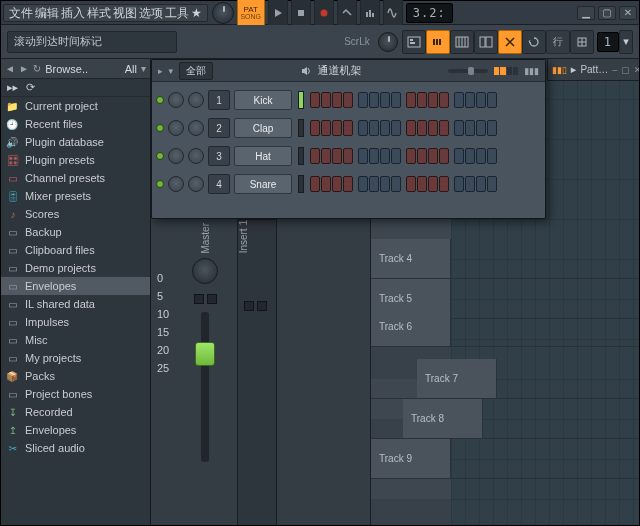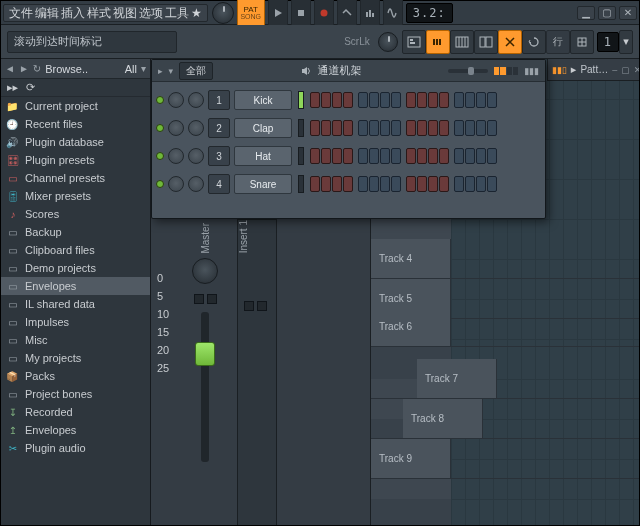--- a/index.html
+++ b/index.html
@@ -295,21 +295,21 @@
           <div class="br-item">
             <span class="bi-icon c-green">↧</span>
             <span class="bi-lbl">Recorded</span>
           </div>
           <div class="br-item">
             <span class="bi-icon c-green">↥</span>
             <span class="bi-lbl">Envelopes</span>
           </div>
           <div class="br-item">
             <span class="bi-icon c-cyan">✂</span>
-            <span class="bi-lbl">Plugin audio</span>
+            <span class="bi-lbl">Sliced audio</span>
           </div>
         </div>
     </div>
 
     <div class="main">
 
       <div class="playlist">
         <div class="pl-left">
           <div class="scale">
             <div>0</div>

